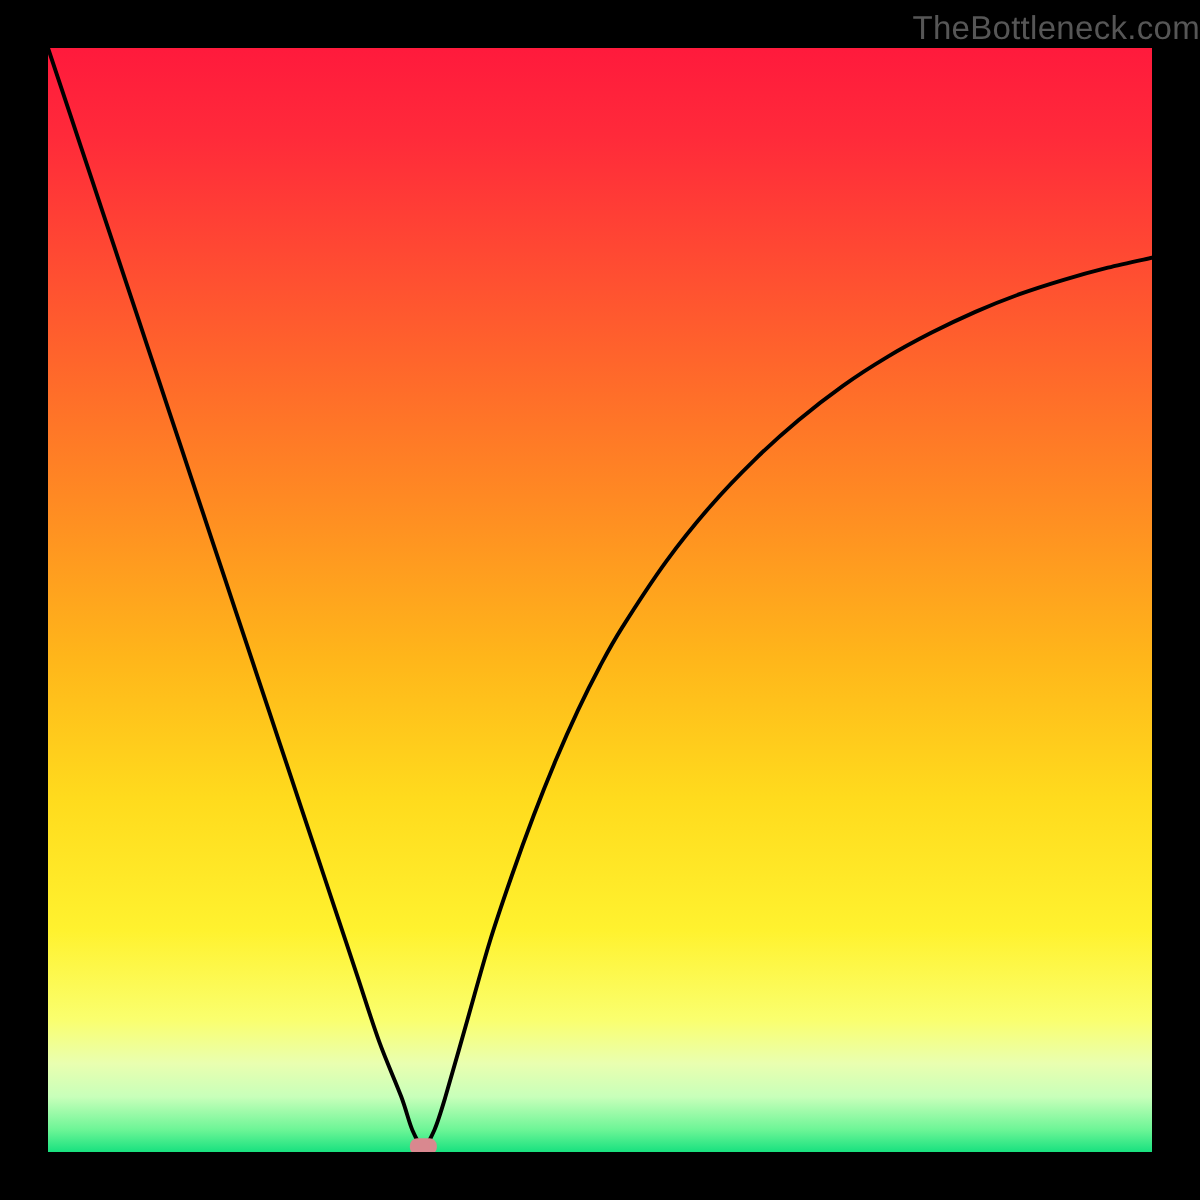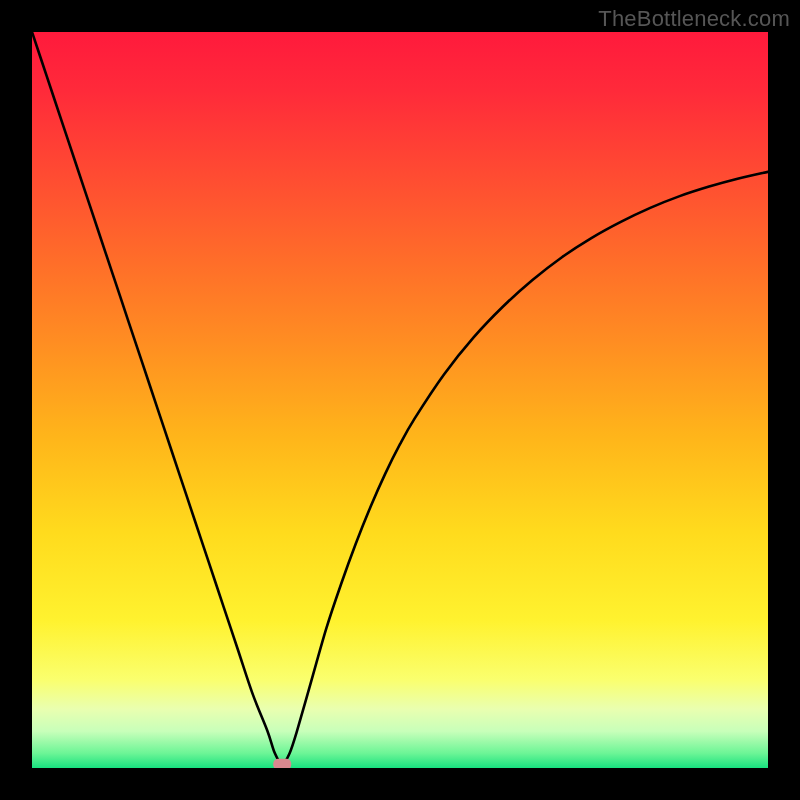--- a/index.html
+++ b/index.html
@@ -24,21 +24,21 @@
     height: 736px;
   }
   .plot-area svg {
     display: block;
     width: 100%;
     height: 100%;
   }
   .watermark {
     position: absolute;
     top: 6px;
-    right: 10px;
+    right: 0;
     font-family: Arial, Helvetica, sans-serif;
     font-size: 22px;
     font-weight: 400;
     color: #565656;
     letter-spacing: 0.2px;
   }
 </style>
 </head>
 <body>
 

